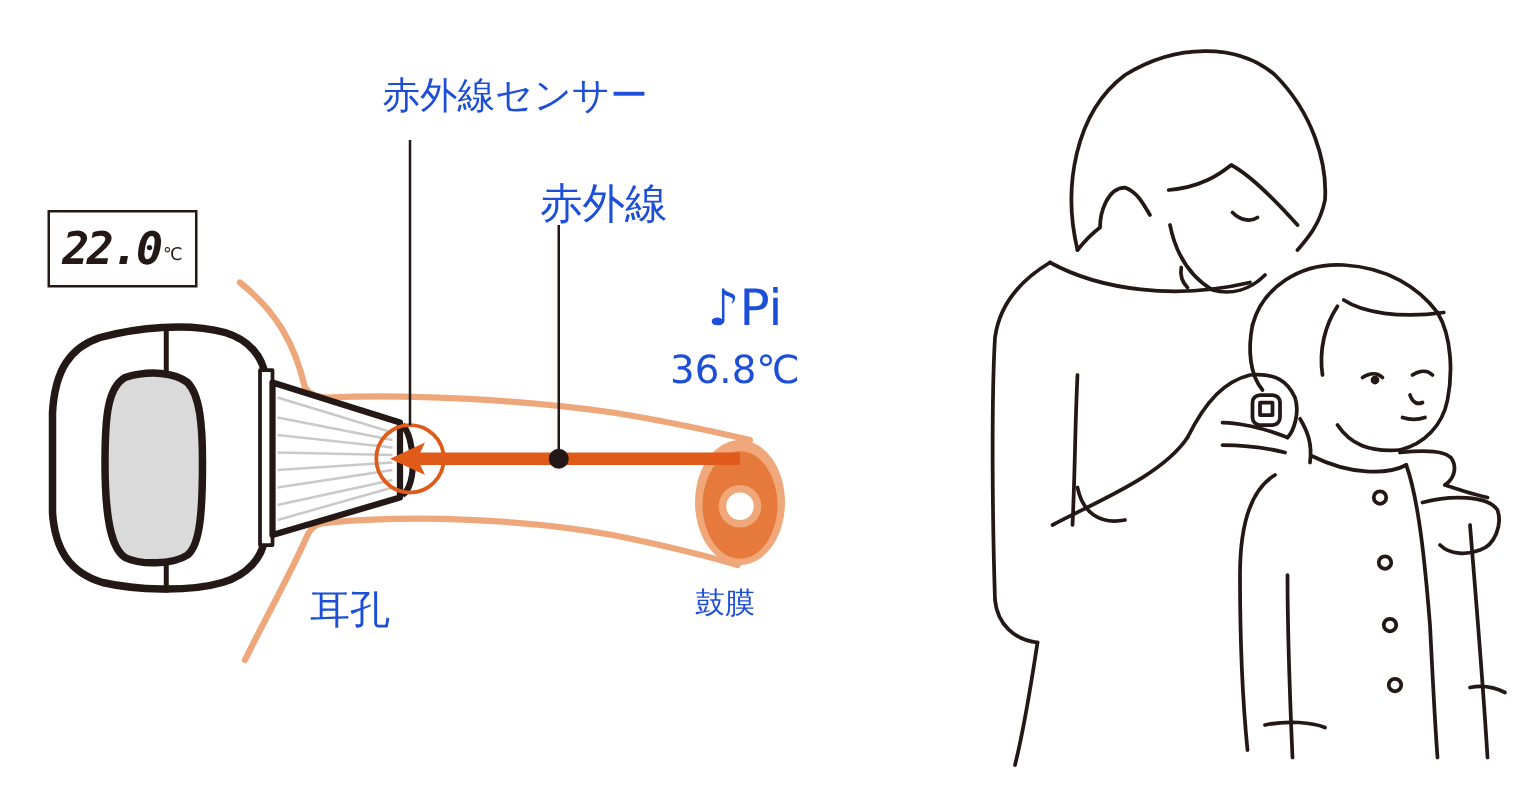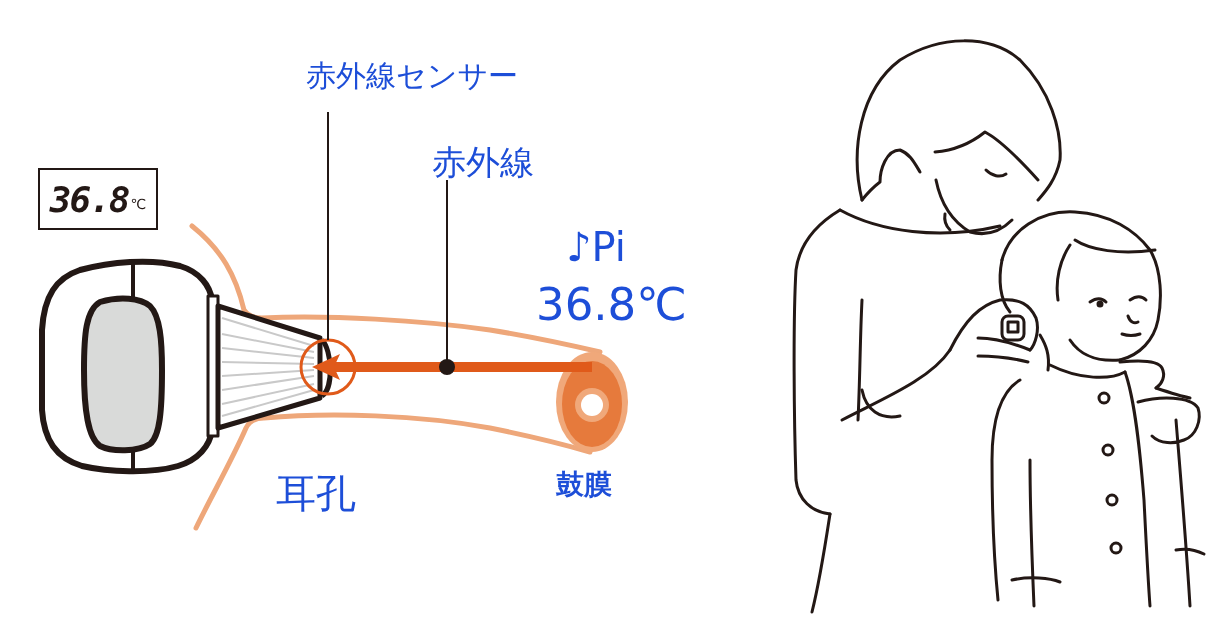--- a/index.html
+++ b/index.html
@@ -1,23 +1,23 @@
 <!DOCTYPE html>
 <html><head>
   <meta charset="utf-8">
   <style>
     html, body { margin: 0; padding: 0; background: #ffffff; }
     body { width: 1224px; height: 636px; position: relative; overflow: hidden; font-family: "DejaVu Sans", sans-serif; }
     .lbl { position: absolute; color: #1d4ed8; font-family: "DejaVu Sans", sans-serif; white-space: nowrap; }
     #lbl-sensor { left: 306px; top: 56px; font-size: 30px; }
     #lbl-ir { left: 432px; top: 140px; font-size: 34px; }
     #lbl-beep { left: 566px; top: 212px; font-size: 40px; margin-top: 12px; }
-    #lbl-temp { left: 536px; top: 278px; font-size: 45px; }
-    #lbl-ear { left: 248px; top: 466px; font-size: 40px; margin-left: 28px; }
-    #lbl-drum { left: 556px; top: 466px; font-size: 28px; font-weight: bold; }
+    #lbl-temp { left: 536px; top: 278px; font-size: 31px; }
+    #lbl-ear { left: 248px; top: 466px; font-size: 32px; }
+    #lbl-drum { left: 556px; top: 466px; font-size: 24px; }
     #lcd { position: absolute; left: 38px; top: 168px; width: 120px; height: 62px; border: 2px solid #231815; box-sizing: border-box; display: flex; align-items: center; justify-content: center; }
     #lcd-value { font-family: "DejaVu Sans Mono", monospace; font-weight: bold; font-style: italic; font-size: 36px; color: #231815; letter-spacing: -2px; }
     #lcd-unit { font-family: "DejaVu Sans", sans-serif; font-size: 14px; color: #231815; margin-left: 2px; margin-top: 10px; }
     svg { position: absolute; left: 0; top: 0; }
   </style>
 </head>
 <body>
 
 <svg width="1224" height="636" viewBox="0 0 1224 636">
 
@@ -114,21 +114,21 @@
     <circle cx="1112" cy="500" r="5"></circle>
     <circle cx="1116" cy="548" r="5"></circle>
 
     <path d="M1120,362 C1140,360 1158,360 1162,368 C1166,376 1162,384 1156,388"></path>
     <path d="M1138,402 C1160,396 1190,396 1198,408 C1202,420 1196,436 1184,440 C1174,444 1160,444 1152,436"></path>
     <path d="M1156,388 C1168,392 1180,396 1190,398"></path>
   </g>
 </svg>
 
 <div id="lcd">
-  <span id="lcd-value">36.8</span>
+  <span id="lcd-value">22.0</span>
   <span id="lcd-unit">℃</span>
 </div>
 
 <div class="lbl" id="lbl-sensor">赤外線センサー</div>
 <div class="lbl" id="lbl-ir">赤外線</div>
 <div class="lbl" id="lbl-beep">♪Pi</div>
 <div class="lbl" id="lbl-temp">36.8℃</div>
 <div class="lbl" id="lbl-ear">耳孔</div>
 <div class="lbl" id="lbl-drum">鼓膜</div>
 

